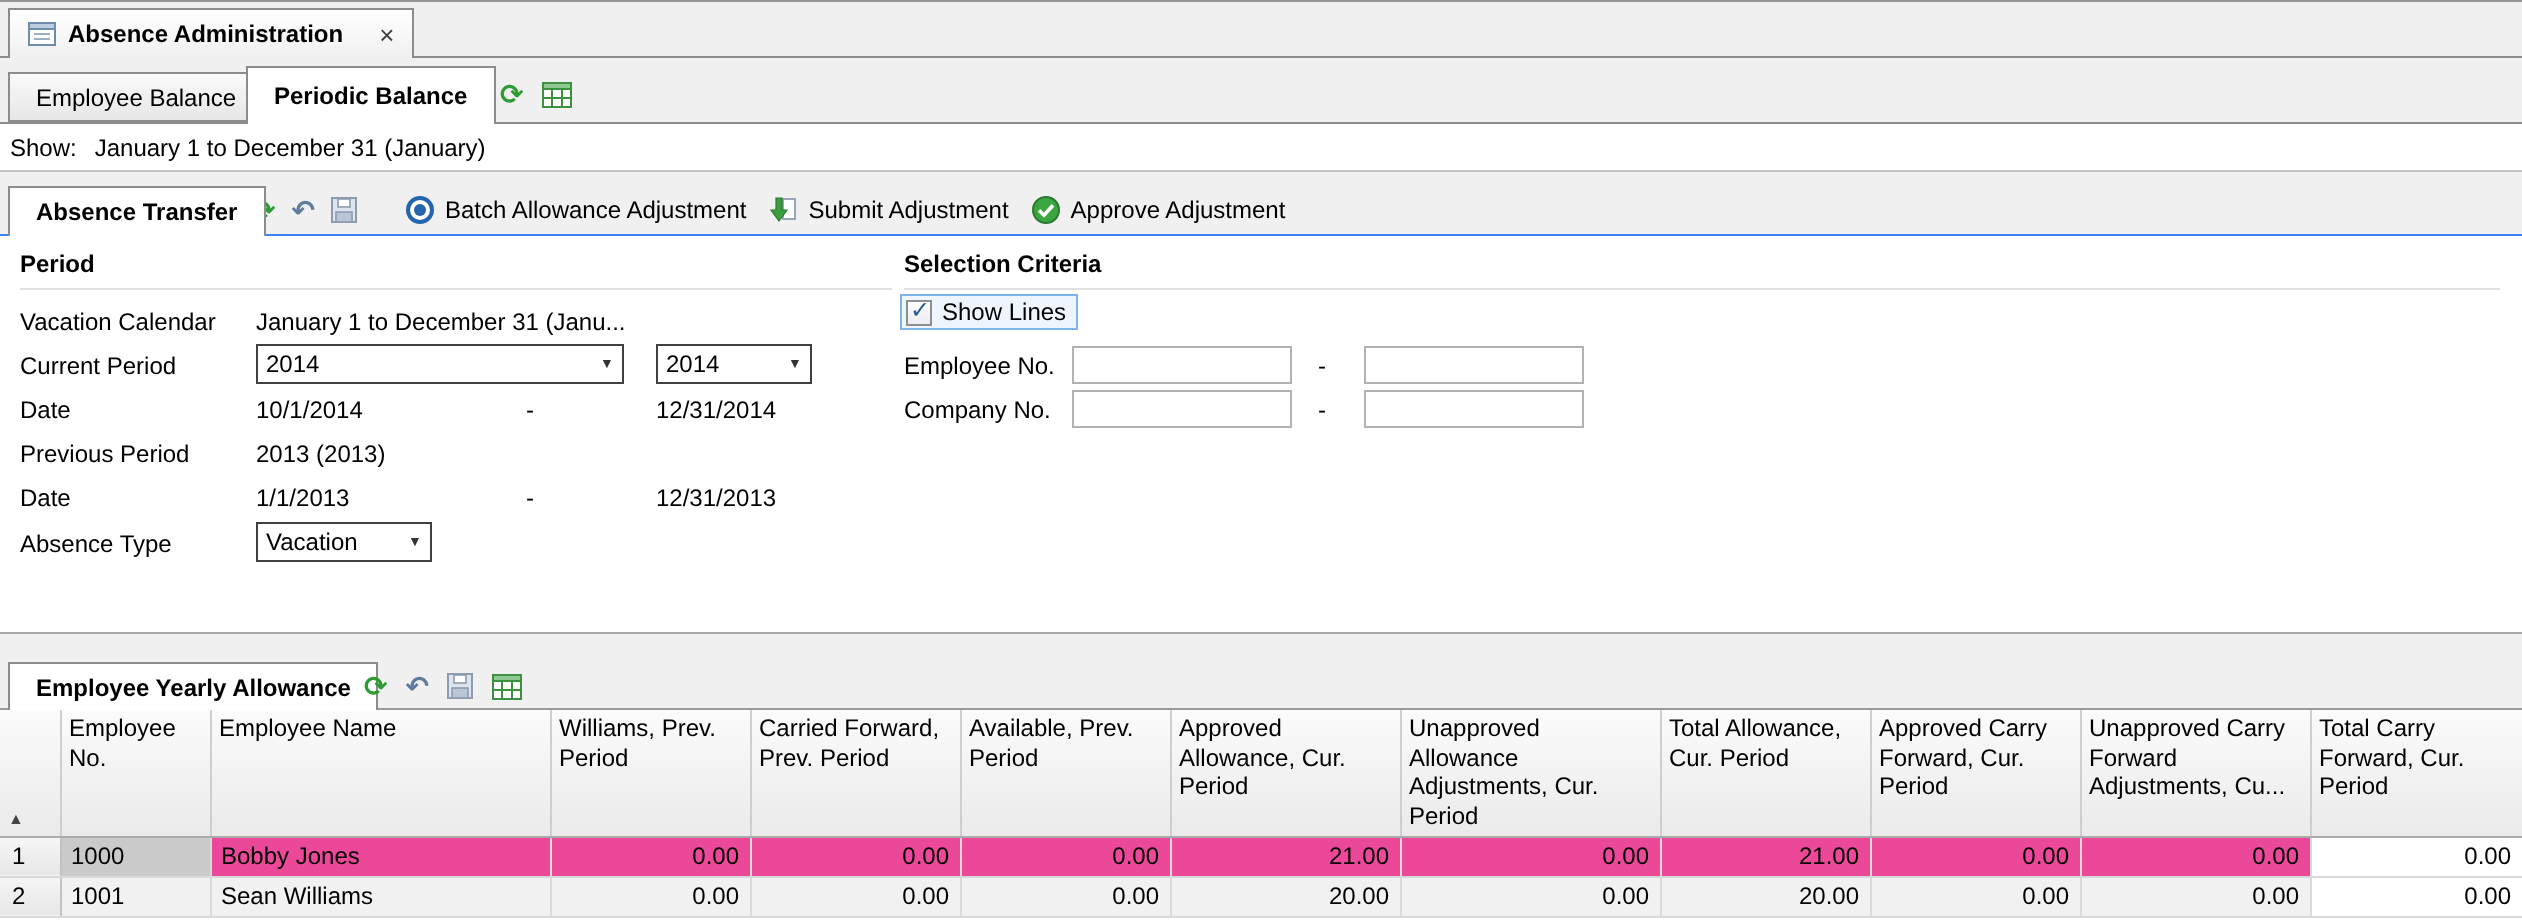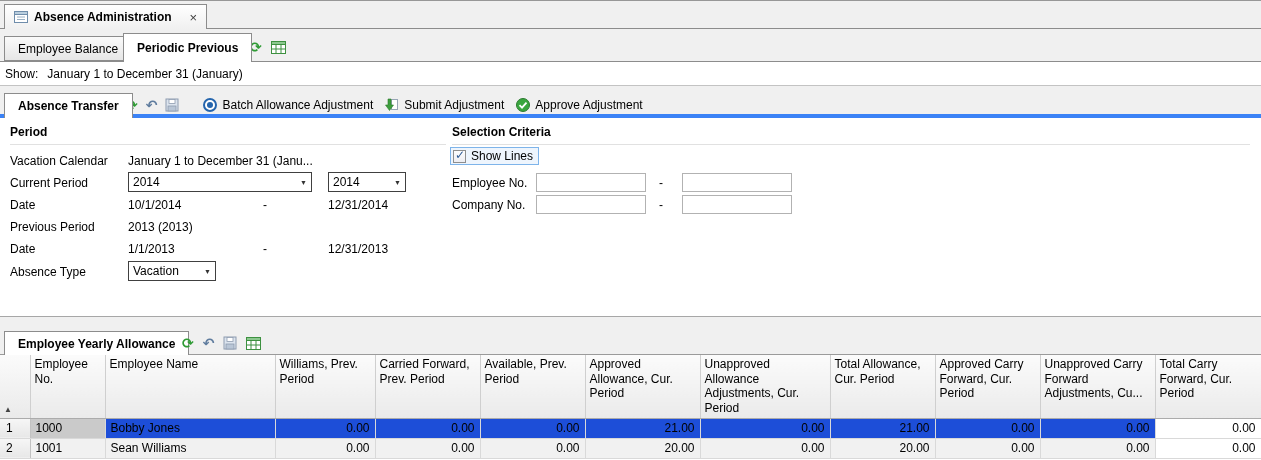--- a/index.html
+++ b/index.html
@@ -18,21 +18,21 @@
 
   .bar2{position:absolute;left:0;top:28px;width:100%;height:33px;background:#f0f0f0;border-bottom:1px solid #8c8c8c;box-sizing:border-box;}
   .bar2 .tab.inactive{position:absolute;left:4px;top:7px;height:25px;}
   .bar2 .tab.active{position:absolute;left:123px;top:4px;height:29px;}
   .bar2 .tools{position:absolute;left:250px;top:11px;display:flex;align-items:center;gap:9px;}
 
   .show-bar{position:absolute;left:0;top:61px;width:100%;height:24px;background:#fff;border-bottom:1px solid #c3c3c3;box-sizing:border-box;display:flex;align-items:center;}
   .show-bar .lbl{margin-left:5px;}
   .show-bar .val{margin-left:9px;}
 
-  .transfer-bar{position:absolute;left:0;top:91px;width:100%;height:26px;background:#f0f0f0;border-bottom:4px solid #3b82f6;box-sizing:border-box;}
+  .transfer-bar{position:absolute;left:0;top:91px;width:100%;height:26px;background:#f0f0f0;border-bottom:1px solid #3b82f6;box-sizing:border-box;}
   .transfer-bar .tab.active{position:absolute;left:4px;top:1px;height:25px;z-index:2;}
   .transfer-bar .tools{position:absolute;left:126px;top:3px;height:20px;display:flex;align-items:center;gap:8px;}
   .tool-btn{display:flex;align-items:center;gap:5px;padding:0 2px;white-space:nowrap;}
   .tool-gap{width:6px;}
 
   
   .gly-refresh{color:#2f9b35;font-weight:bold;font-size:14px;line-height:14px;}
   .gly-undo{color:#5f7c9e;font-weight:bold;font-size:14px;line-height:14px;}
   .radio-ico{width:10px;height:10px;border-radius:50%;border:2px solid #2565ad;background:#fff;display:inline-flex;align-items:center;justify-content:center;}
   .radio-ico i{width:6px;height:6px;border-radius:50%;background:#2565ad;display:block;}
@@ -53,21 +53,21 @@
   
   .allow-tab{position:absolute;left:4px;top:330px;height:24px;z-index:4;}
   .allow-tools{position:absolute;left:182px;top:335px;display:flex;align-items:center;gap:9px;z-index:4;}
   .grid-wrap{position:absolute;left:0;top:353px;width:1261px;height:107px;background:#fff;border-top:1px solid #9a9a9a;box-sizing:border-box;}
   table.grid{border-collapse:collapse;table-layout:fixed;width:1261px;}
   .grid th{background:linear-gradient(#fbfbfb,#eaeaea);border-right:1px solid #cfcfcf;border-bottom:1px solid #ababab;font-weight:normal;text-align:left;vertical-align:top;padding:2px 4px;height:44px;line-height:1.22;overflow:hidden;}
   .grid th.ind{position:relative;}
   .grid th.ind .sort{position:absolute;left:4px;bottom:3px;font-size:8px;color:#444;}
   .grid td{border-right:1px solid #d9d9d9;border-bottom:1px solid #d9d9d9;padding:1px 5px;height:17px;overflow:hidden;white-space:nowrap;}
   .grid td.num{text-align:right;}
-  tr.selected td{background:#1d4ed8;}
+  tr.selected td{background:#ec4899;}
   tr.alt td{background:#f1f1f1;}
   tr.selected td.c-empno{background:#cacaca;}
   tr.selected td.rownum,tr.alt td.rownum{background:linear-gradient(#f6f6f6,#e7e7e7);border-right:1px solid #c2c2c2;padding-left:6px;}
   tr.selected td.editable,tr.alt td.editable{background:#ffffff;}
 </style>
 </head>
 <body>
 
 <div class="app">
 
@@ -82,21 +82,21 @@
       <span>Absence Administration</span>
       <span class="close">×</span>
     </div>
   </div>
 
   <div class="bar2">
     <div class="tab inactive">
       <span>Employee Balance</span>
     </div>
     <div class="tab active">
-      <span>Periodic Previous</span>
+      <span>Periodic Balance</span>
     </div>
     <div class="tools">
       <span class="gly-refresh">⟳</span>
       <svg width="15" height="13" viewBox="0 0 15 13">
         <rect x="0.5" y="0.5" width="14" height="12" fill="#fff" stroke="#3d9140"></rect>
         <rect x="0.5" y="0.5" width="14" height="3" fill="#8cc88f" stroke="#3d9140"></rect>
         <line x1="5" y1="3.5" x2="5" y2="12.5" stroke="#3d9140"></line>
         <line x1="10" y1="3.5" x2="10" y2="12.5" stroke="#3d9140"></line>
         <line x1="0.5" y1="8" x2="14.5" y2="8" stroke="#3d9140"></line>
       </svg>

